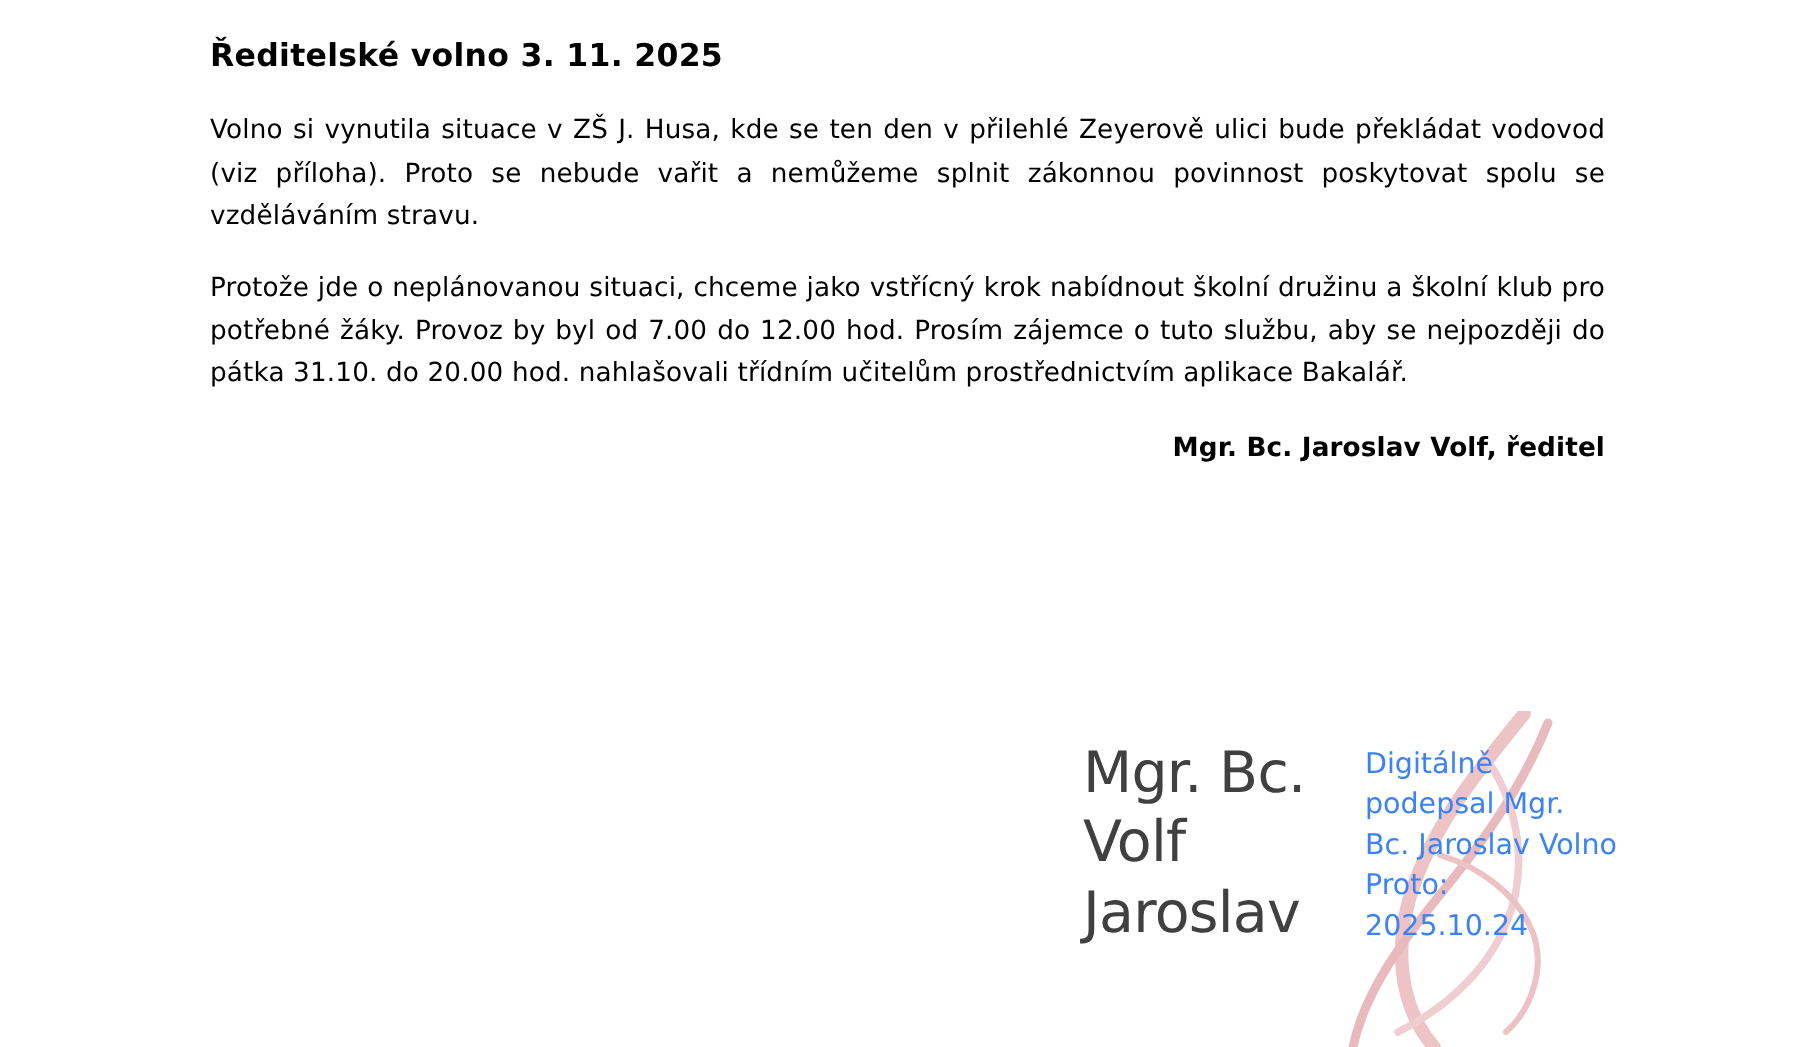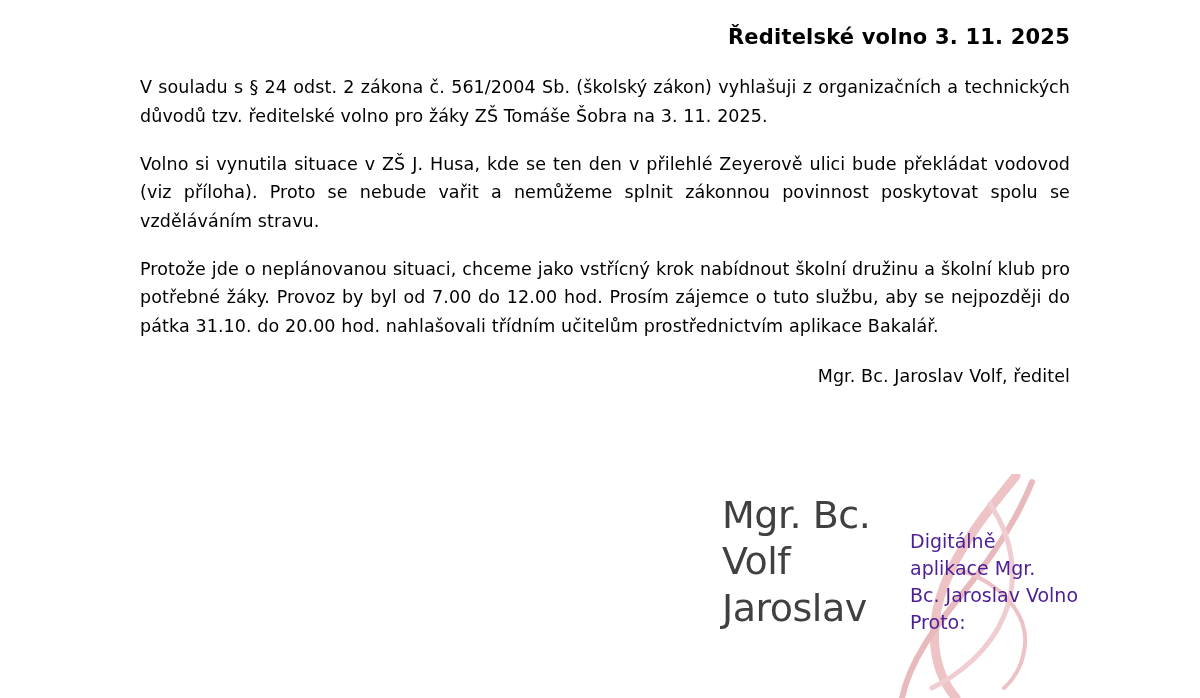--- a/index.html
+++ b/index.html
@@ -26,36 +26,35 @@
     left: 140px;
     top: 24px;
     width: 930px;
   }
   .doc-title {
     font-size: 21px;
     font-weight: bold;
     letter-spacing: 0.2px;
     margin: 0 0 22px 0;
     line-height: 1.3;
-    text-align: right;
   }
   .para {
     font-size: 17.5px;
     line-height: 1.62;
     text-align: justify;
     text-justify: inter-word;
     margin: 0 0 20px 0;
     letter-spacing: 0.1px;
   }
   .para:last-of-type {
     margin-bottom: 0;
   }
   .signature-line {
     font-size: 17.5px;
-    font-weight: normal;
+    font-weight: bold;
     text-align: right;
     margin-top: 26px;
     letter-spacing: 0.1px;
   }
   
   .signature-block {
     position: absolute;
     left: 700px;
     top: 478px;
     width: 420px;
@@ -80,37 +79,35 @@
     color: #404040;
     letter-spacing: -0.5px;
   }
   .sig-meta {
     position: absolute;
     left: 210px;
     top: 18px;
     width: 210px;
     font-size: 19px;
     line-height: 1.42;
-    color: #4c1d95;
-    margin-top: 32px;
+    color: #3b82f6;
   }
   .sig-meta div {
     white-space: nowrap;
   }
 </style>
 </head>
 <body>
 
 <div class="page">
 
   <div class="content">
 
     <h1 class="doc-title">Ředitelské volno 3. 11. 2025</h1>
 
-    <p class="para">V souladu s § 24 odst. 2 zákona č. 561/2004 Sb. (školský zákon) vyhlašuji z organizačních a technických důvodů tzv. ředitelské volno pro žáky ZŠ Tomáše Šobra na 3. 11. 2025.</p>
 
     <p class="para">Volno si vynutila situace v ZŠ J. Husa, kde se ten den v přilehlé Zeyerově ulici bude překládat vodovod (viz příloha). Proto se nebude vařit a nemůžeme splnit zákonnou povinnost poskytovat spolu se vzděláváním stravu.</p>
 
 
     <p class="para">Protože jde o neplánovanou situaci, chceme jako vstřícný krok nabídnout školní družinu a školní klub pro potřebné žáky. Provoz by byl od 7.00 do 12.00 hod. Prosím zájemce o tuto službu, aby se nejpozději do pátka 31.10. do 20.00 hod. nahlašovali třídním učitelům prostřednictvím aplikace Bakalář.</p>
 
     <div class="signature-line">Mgr. Bc. Jaroslav Volf, ředitel</div>
   </div>
 
   <div class="signature-block">
@@ -123,20 +120,21 @@
     </svg>
 
     <div class="sig-name">
       <div>Mgr. Bc.</div>
       <div>Volf</div>
       <div>Jaroslav</div>
     </div>
 
     <div class="sig-meta">
       <div>Digitálně</div>
-      <div>aplikace Mgr.</div>
+      <div>podepsal Mgr.</div>
       <div>Bc. Jaroslav Volno</div>
       <div>Proto:</div>
+      <div>2025.10.24</div>
     </div>
 
   </div>
 
 </div>
 
 </body></html>

